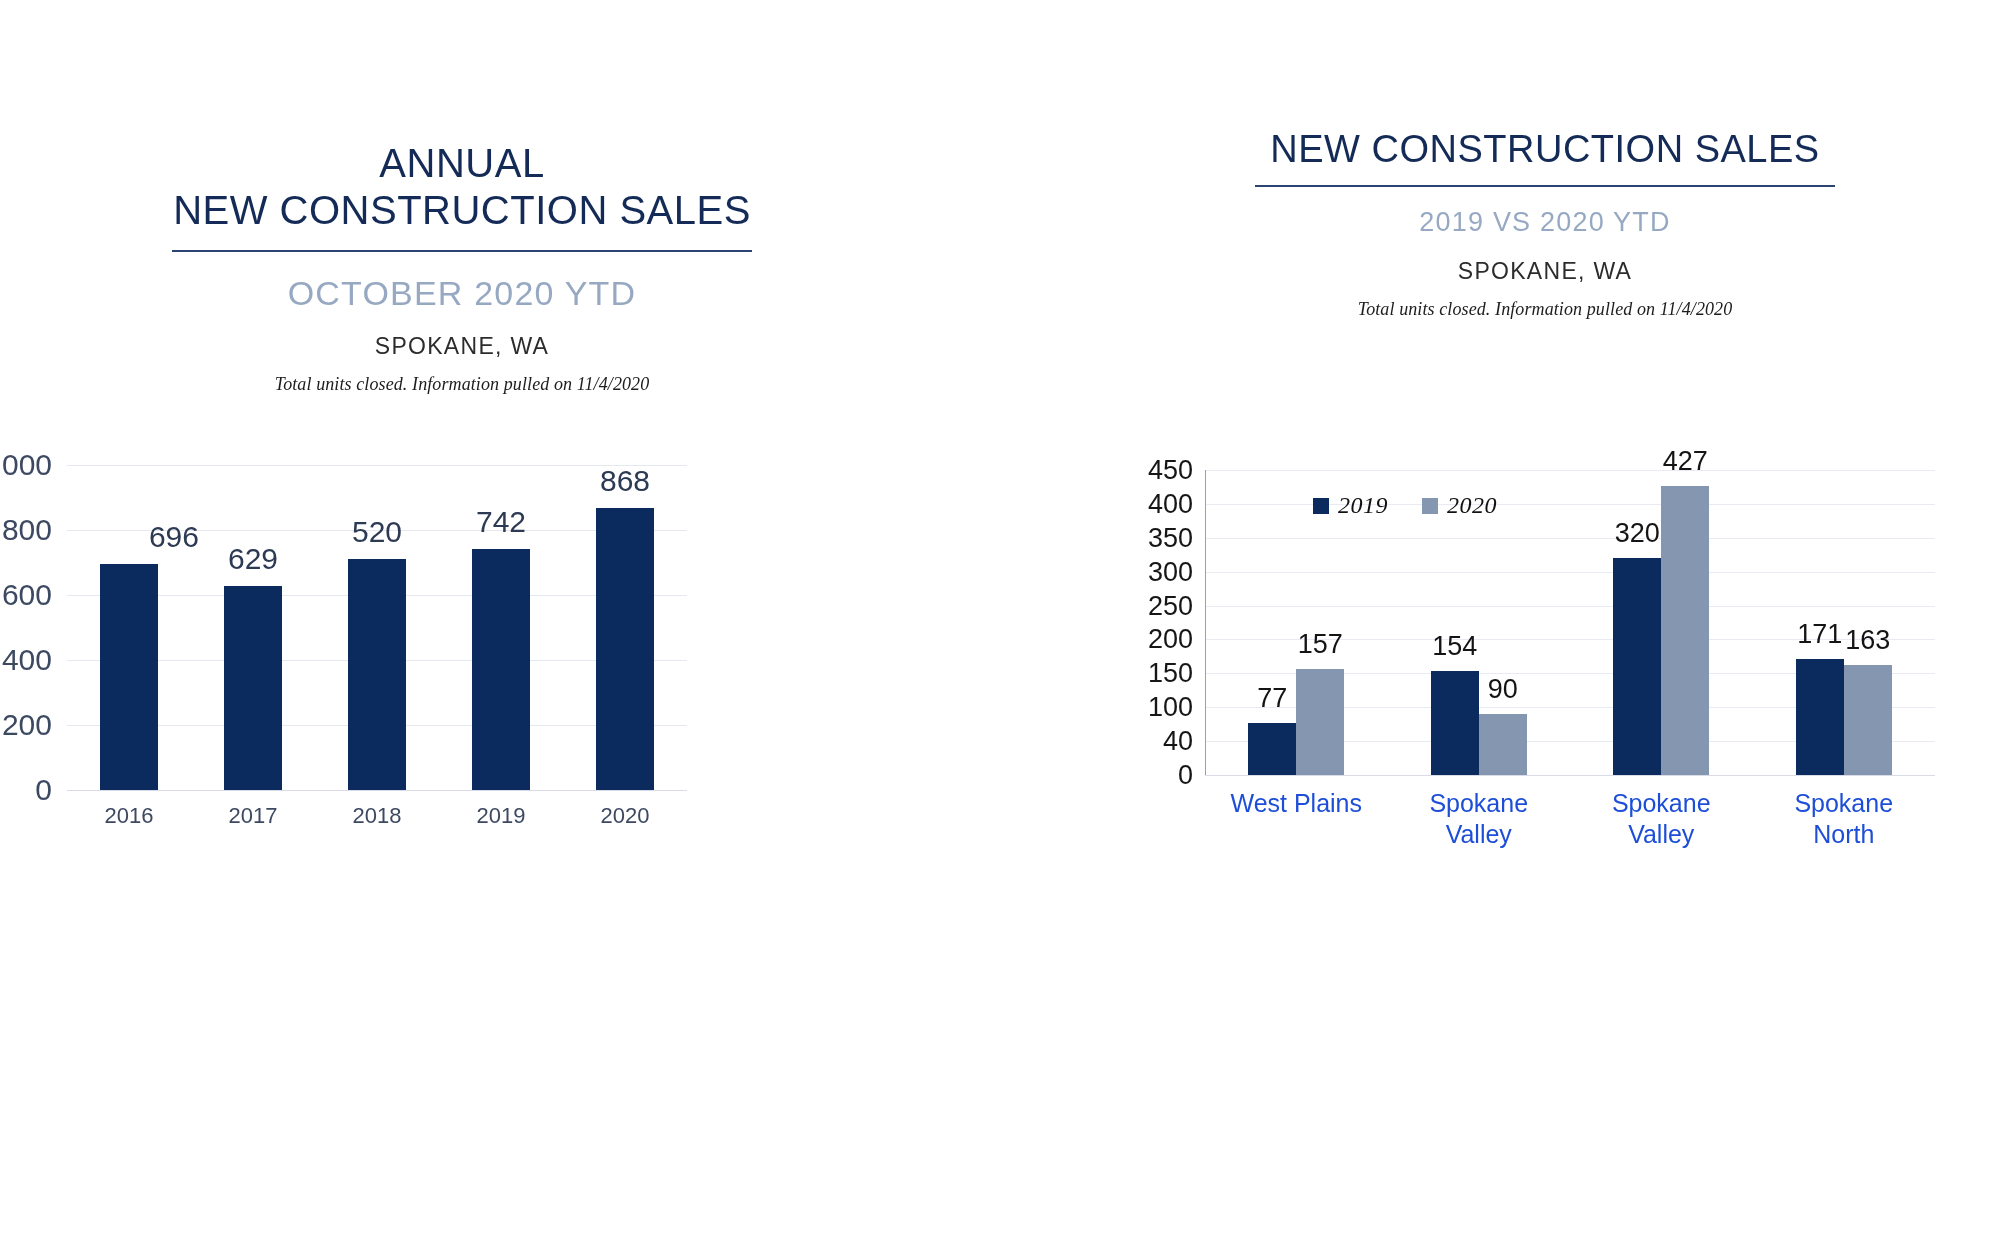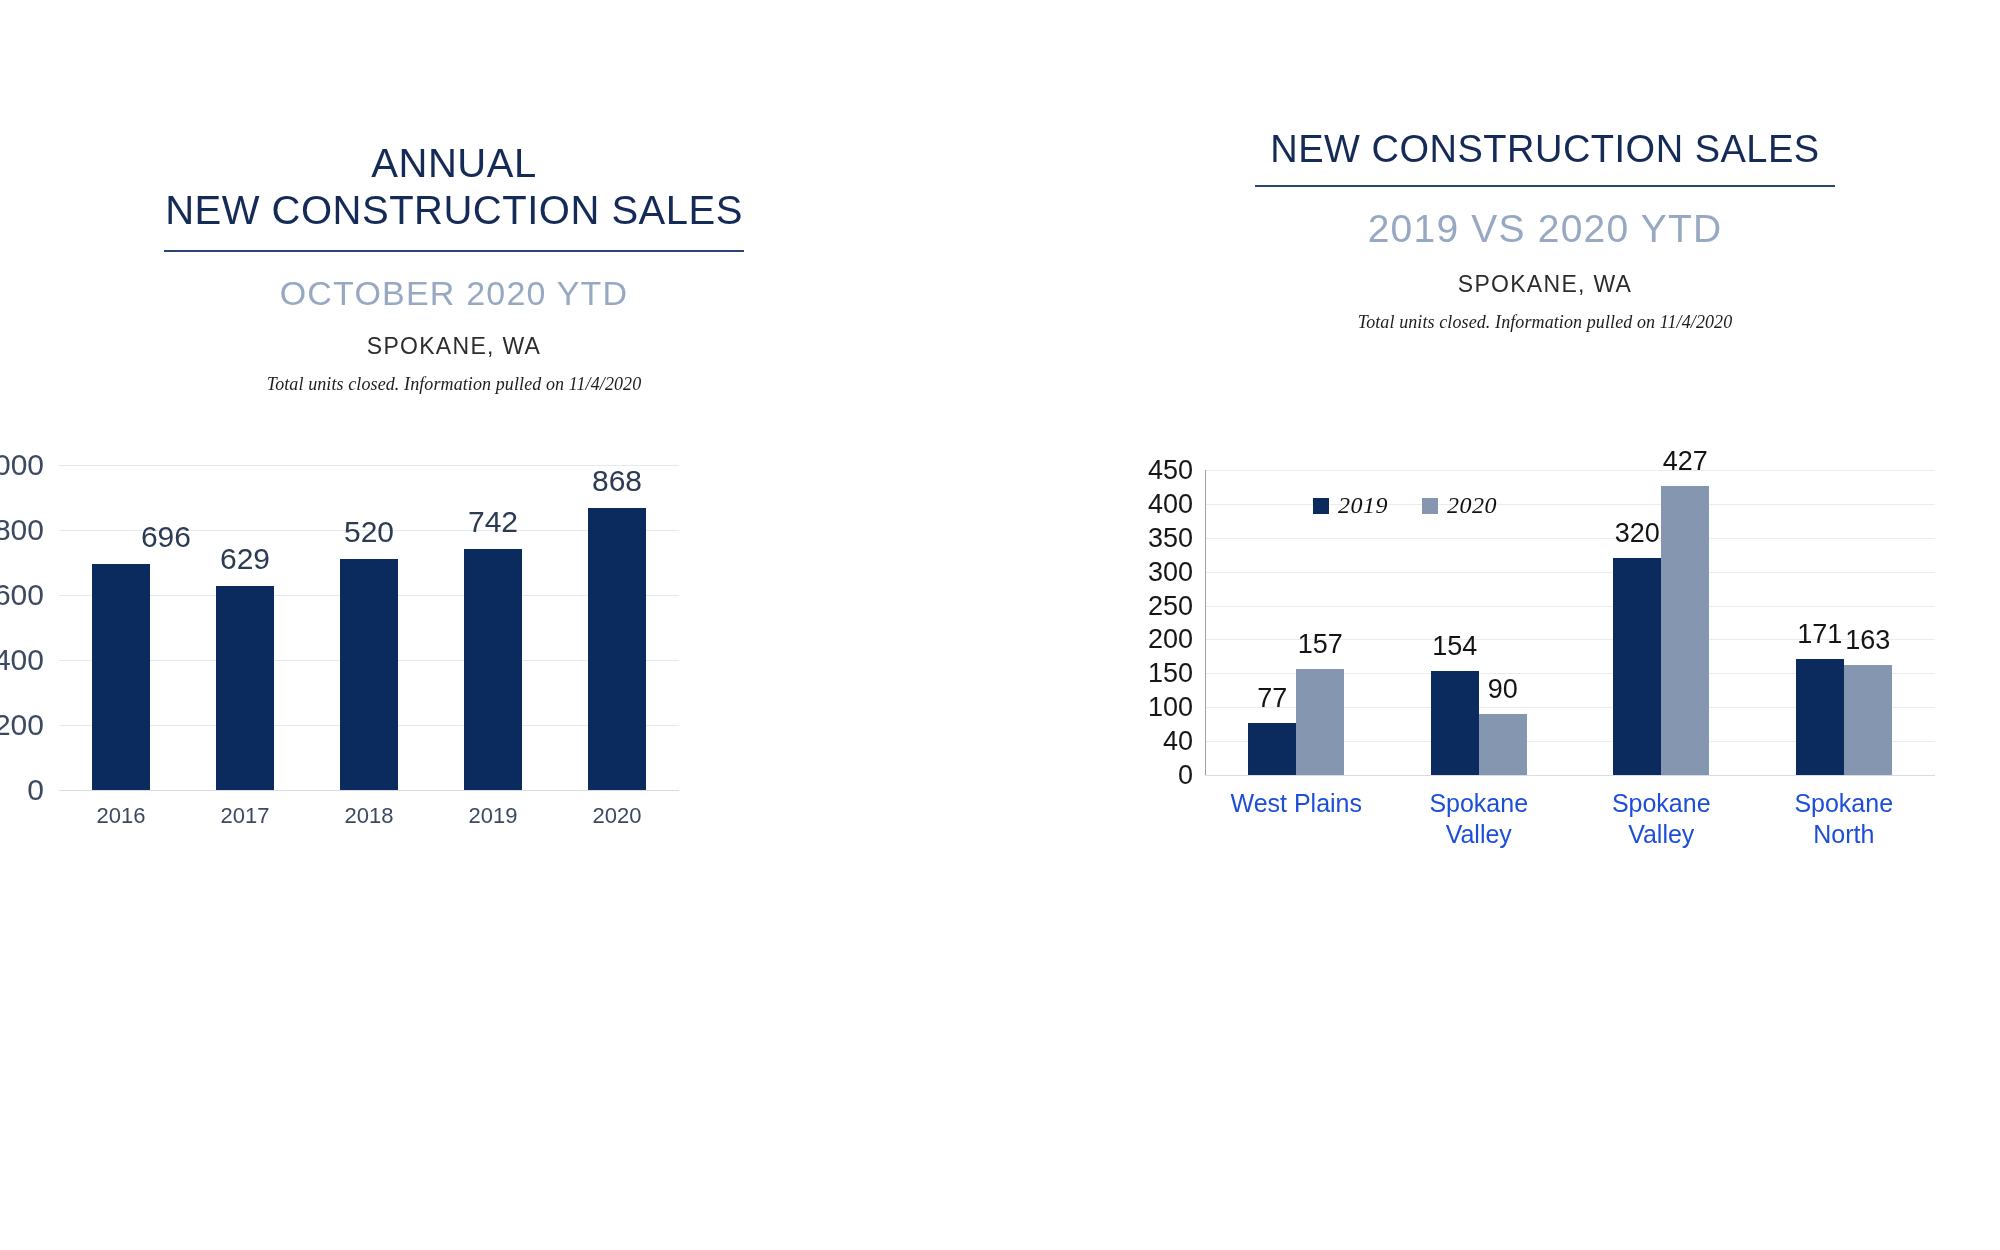--- a/index.html
+++ b/index.html
@@ -17,21 +17,21 @@
 
   .page {
     position: relative;
     width: 2000px;
     height: 1250px;
     background: #ffffff;
   }
 
   
   .panel { position: absolute; top: 0; height: 1250px; }
-  .panel-left  { left: 4px;   width: 1000px; padding-left: 36px; }
+  .panel-left  { left: 12px;   width: 1000px; padding-left: 36px; }
   .panel-right { left: 1000px; width: 1000px; }
 
   
   .hdr { position: absolute; text-align: center; }
   .hdr-left  { left: 35px;  width: 830px; top: 140px; }
   .hdr-right { left: 130px; width: 830px; top: 127px; }
 
   .title-main {
     font-family: "Liberation Sans", sans-serif;
     font-weight: 400;
@@ -50,21 +50,21 @@
   .hdr-left .title-rule  { width: 580px; margin-top: 16px; }
   .hdr-right .title-rule { width: 580px; margin-top: 14px; }
 
   .title-sub {
     font-family: "Liberation Sans", sans-serif;
     font-weight: 400;
     color: #97a9c2;
     letter-spacing: 1.2px;
   }
   .hdr-left .title-sub  { font-size: 34px; margin-top: 22px; }
-  .hdr-right .title-sub { font-size: 39px; margin-top: 20px; }
+  .hdr-right .title-sub { font-size: 27px; margin-top: 20px; }
 
   .title-city {
     font-family: "Liberation Sans", sans-serif;
     font-size: 23px;
     color: #2c2c2c;
     letter-spacing: 1.3px;
     margin-top: 20px;
   }
   .title-note {
     font-family: "Liberation Serif", serif;

